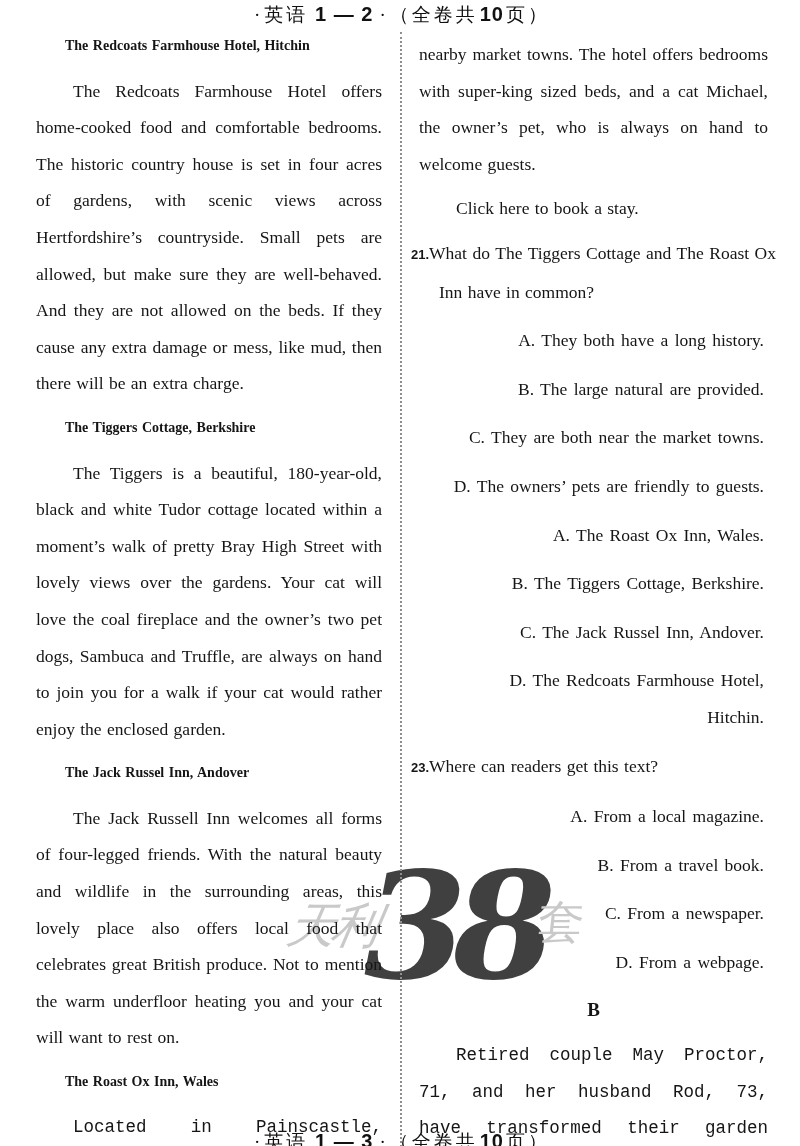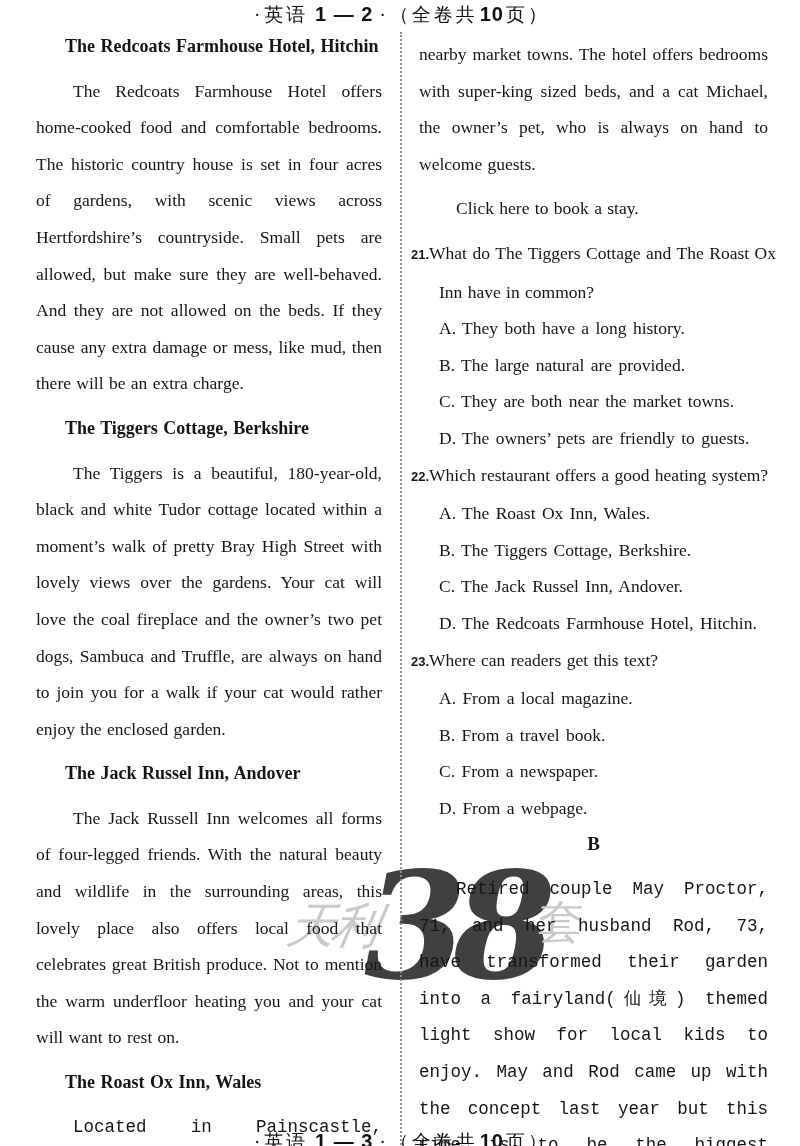--- a/index.html
+++ b/index.html
@@ -53,35 +53,35 @@
   .col.right { width:365px; }
   .divider {
     width:0; border-left:2px dotted #8f8f8f;
     margin:4px 9px 22px 10px;
   }
 
   p.body { margin:8px; text-align:justify; }
   p.firstline-indent { text-indent:37px; }
   p.justify-last { text-align-last:justify;font-family:Liberation Mono, monospace; }
   .passage-heading {
-    font-weight:bold; padding-left:37px; font-size:18px; line-height:36.6px;
+    font-weight:bold; padding-left:37px; font-size:14px; line-height:36.6px;
     white-space:nowrap;
   }
   .section-letter {
     text-align:center; font-weight:bold; font-size:19px; line-height:36.6px;
   }
 
   
   .question { padding-left:28px; }
   .q-first { margin:0; text-indent:-28px; text-align:justify; }
   .q-num {
     font-family:"Liberation Sans", sans-serif; font-weight:bold;
     font-size:13px;
   }
-  .opt { margin:0; line-height:36.6px; word-spacing:2px; }
+  .opt { margin:12px; line-height:36.6px; word-spacing:2px;text-align:right; }
 </style>
 </head>
 <body>
 
 <div class="page">
 
   <div class="runhead top">
     <span class="dot">·</span><span class="cjk">英语</span>
     <span class="num">1 — 2</span><span class="dot">·</span><span class="cjk">（全卷共</span><span class="num">10</span><span class="cjk">页）</span>
   </div>
@@ -113,21 +113,20 @@
 
       <div class="question">
         <p class="q-first"><span class="q-num">21.</span><span>What do The Tiggers Cottage and The Roast Ox Inn have in common?</span></p>
         <p class="opt">A. They both have a long history.</p>
         <p class="opt">B. The large natural are provided.</p>
         <p class="opt">C. They are both near the market towns.</p>
         <p class="opt">D. The owners’ pets are friendly to guests.</p>
       </div>
 
       <div class="question">
-        <p class="q-first"><span class="q-num">22.</span><span>Which restaurant offers a good heating system?</span></p>
         <p class="opt">A. The Roast Ox Inn, Wales.</p>
         <p class="opt">B. The Tiggers Cottage, Berkshire.</p>
         <p class="opt">C. The Jack Russel Inn, Andover.</p>
         <p class="opt">D. The Redcoats Farmhouse Hotel, Hitchin.</p>
       </div>
 
       <div class="question">
         <p class="q-first"><span class="q-num">23.</span><span>Where can readers get this text?</span></p>
         <p class="opt">A. From a local magazine.</p>
         <p class="opt">B. From a travel book.</p>

